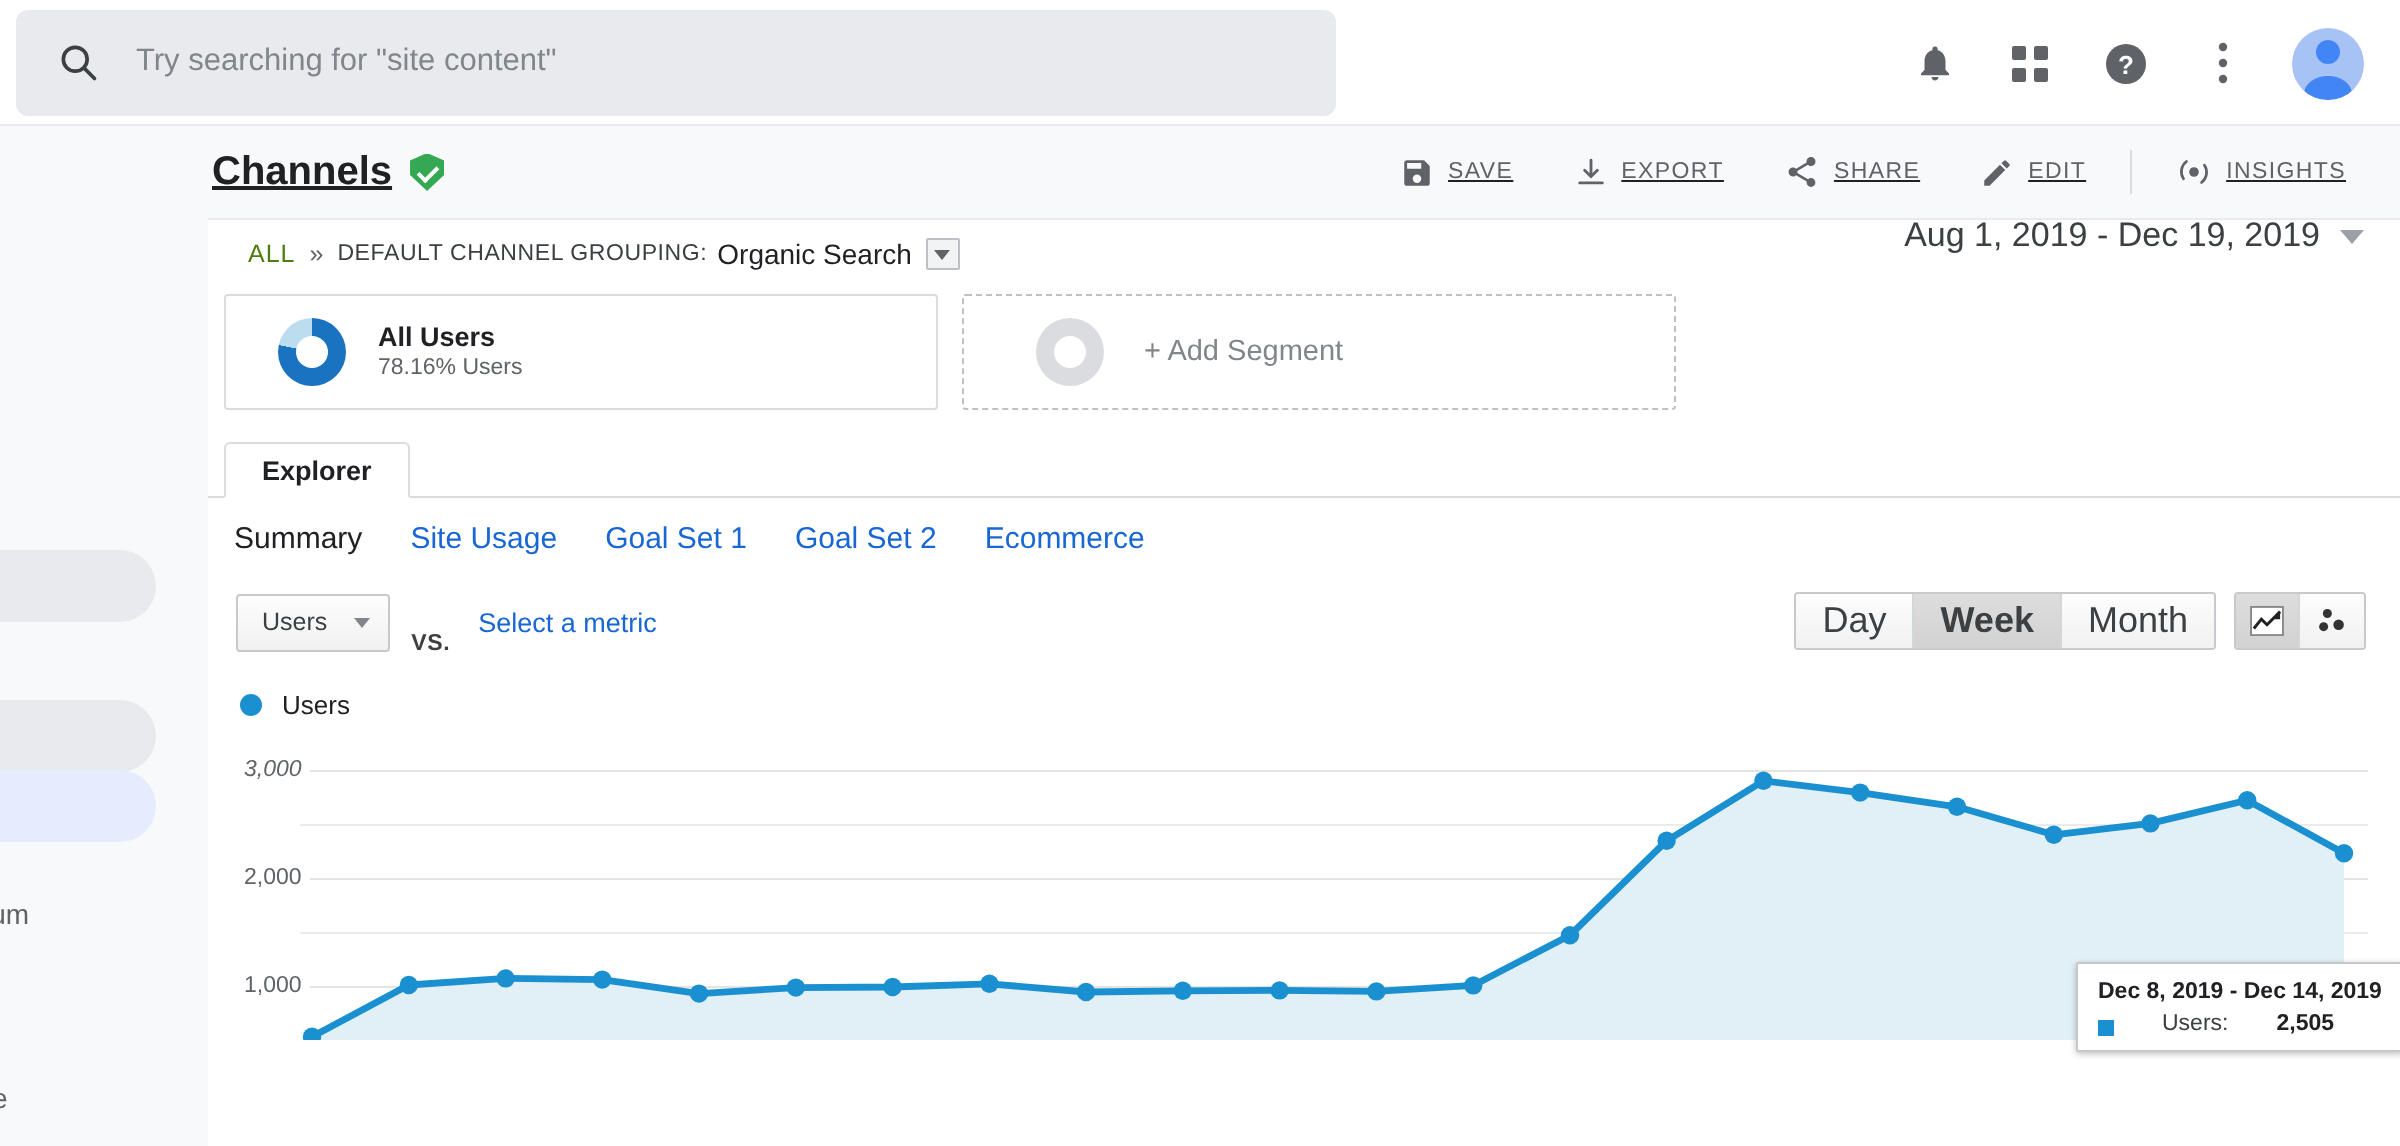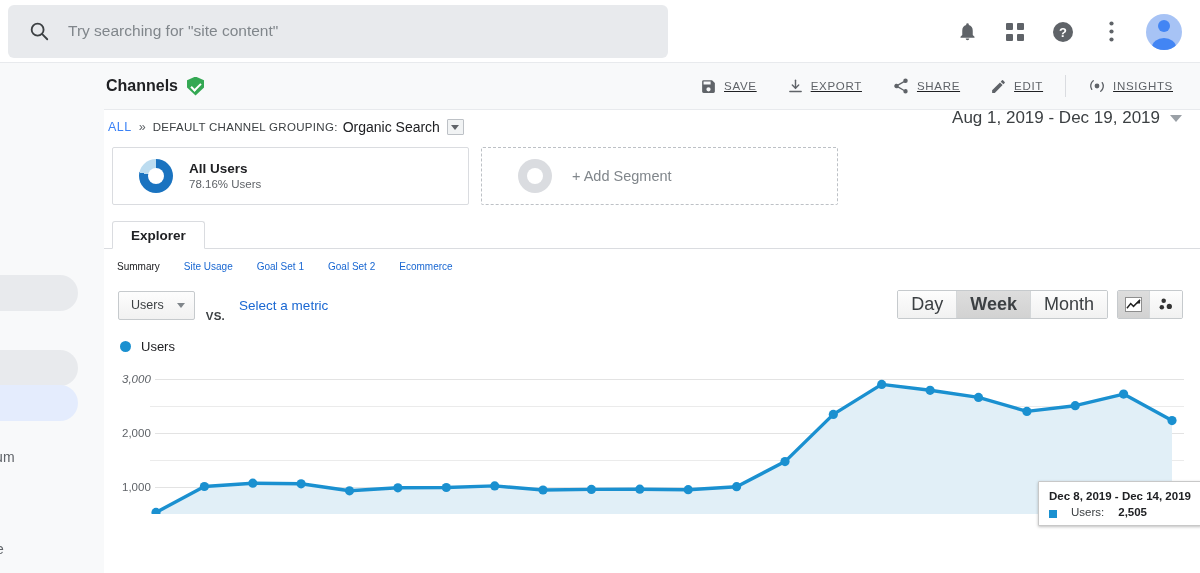--- a/index.html
+++ b/index.html
@@ -67,21 +67,21 @@
   .rail-txt { position: absolute; font-size: 14px; color: #5f6368; }
 
   
   .main { position: absolute; left: 104px; top: 63px; width: 1096px; height: 510px; background: #fff; }
 
   .title-bar {
     height: 47px; background: #f8f9fa;
     display: flex; align-items: center; padding: 0 0 0 2px;
     border-bottom: 1px solid #e8eaed;
   }
-  .page-title { font-size: 16px; font-weight: bold; color: #202124; }
+  .page-title { font-size: 20px; font-weight: bold; color: #202124; text-decoration: underline; }
   .shield {
     width: 17px; height: 19px; margin-left: 9px; position: relative;
     background: #34a853;
     clip-path: polygon(50% 0%, 100% 20%, 100% 58%, 50% 100%, 0% 58%, 0% 20%);
   }
   .shield::after {
     content: ""; position: absolute; left: 3.5px; top: 6px;
     width: 8px; height: 4px; border-left: 2px solid #fff; border-bottom: 2px solid #fff;
     transform: rotate(-45deg);
   }
@@ -90,21 +90,21 @@
     display: flex; align-items: center; gap: 7px; padding: 0 13px;
     font-size: 11.5px; letter-spacing: 0.7px; color: #5f6368; cursor: pointer; font-weight: 500;
   }
   .act-divider { width: 1px; height: 22px; background: #dadce0; margin: 0 5px; }
 
   
   .crumb-row {
     height: 34px; display: flex; align-items: center; padding-left: 4px;
     font-size: 12.5px; position: relative;
   }
-  .crumb-all { color: #3b82f6; letter-spacing: 0.5px; cursor: pointer; }
+  .crumb-all { color: #4d7c0f; letter-spacing: 0.5px; cursor: pointer; margin-left: 16px; }
   .crumb-sep { color: #5f6368; margin: 0 7px; }
   .crumb-lbl { color: #3c4043; font-size: 11.5px; letter-spacing: 0.3px; }
   .crumb-val { color: #202124; font-size: 14px; margin-left: 5px; }
   .crumb-drop {
     margin-left: 7px; width: 17px; height: 16px; border: 1px solid #bdc1c6;
     background: #f1f3f4; display: inline-flex; align-items: center; justify-content: center;
     border-radius: 1px; cursor: pointer;
   }
   .crumb-drop i { width: 0; height: 0; border-left: 4px solid transparent; border-right: 4px solid transparent; border-top: 5px solid #5f6368; }
   .daterange {
@@ -137,21 +137,21 @@
   .tabstrip { margin-top: 16px; padding-left: 8px; position: relative; height: 28px; }
   .tabstrip::after {
     content: ""; position: absolute; left: 0; right: 0; bottom: 0; height: 1px; background: #dadce0;
   }
   .tab-explorer {
     display: inline-flex; align-items: center; justify-content: center;
     height: 28px; padding: 0 18px; border: 1px solid #dadce0; border-bottom: 1px solid #fff;
     border-radius: 3px 3px 0 0; font-size: 13.5px; font-weight: bold; color: #202124;
     background: #fff; position: relative; z-index: 2;
   }
-  .subtabs { display: flex; gap: 24px; padding: 12px 16px 0 13px; font-size: 10px; }
+  .subtabs { display: flex; gap: 24px; padding: 12px 16px 0 13px; font-size: 15px; }
   .subtab { color: #1967d2; cursor: pointer; }
   .subtab.active { color: #202124; cursor: default; }
 
   
   .ctrl-row { position: relative; height: 40px; margin-top: 13px; padding-left: 14px; display: flex; align-items: center; }
   .metric-select {
     height: 29px; min-width: 76px; border: 1px solid #c6cacd; border-radius: 2px;
     background: linear-gradient(#fdfdfd, #f1f1f1);
     display: flex; align-items: center; gap: 13px; padding: 0 9px 0 12px;
     font-size: 12.5px; color: #3c4043; cursor: pointer;
@@ -196,21 +196,21 @@
   }
   .gridline { position: absolute; left: 46px; right: 16px; height: 1px; background: #ebebeb; }
   .gridline.major { background: #e3e3e3; }
   .chartsvg { position: absolute; left: 46px; top: 0; }
   .tooltip {
     position: absolute; left: 934px; top: 418px; background: #fff;
     border: 1px solid #c8c8c8; box-shadow: 0 1px 3px rgba(0,0,0,.25);
     padding: 6px 10px 7px 10px; z-index: 10; border-radius: 1px;
   }
   .tt-title { font-size: 11.5px; font-weight: bold; color: #202124; line-height: 16px; white-space: nowrap; }
-  .tt-row { display: flex; align-items: flex-end; gap: 14px; margin-top: 2px; }
+  .tt-row { display: flex; align-items: flex-end; gap: 24px; margin-top: 2px; }
   .tt-sq { width: 8px; height: 8px; background: #1a90d0; }
   .tt-lbl { font-size: 11.5px; color: #3c4043; }
   .tt-val { font-size: 11.5px; font-weight: bold; color: #202124; }
 </style>
 </head>
 <body>
 
 <div class="topbar">
 
   <div class="searchbox">

